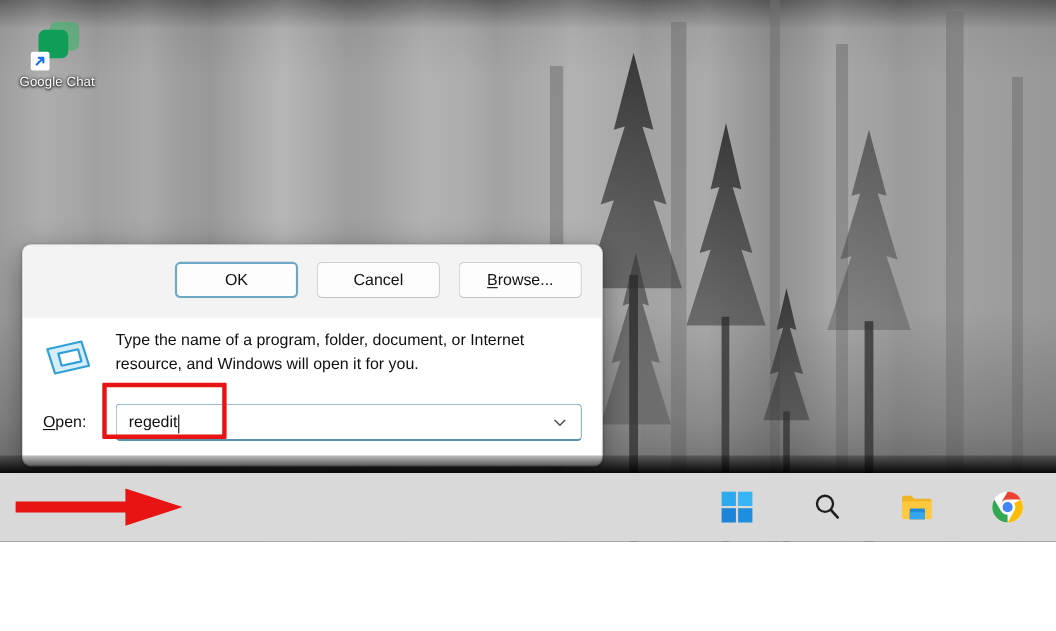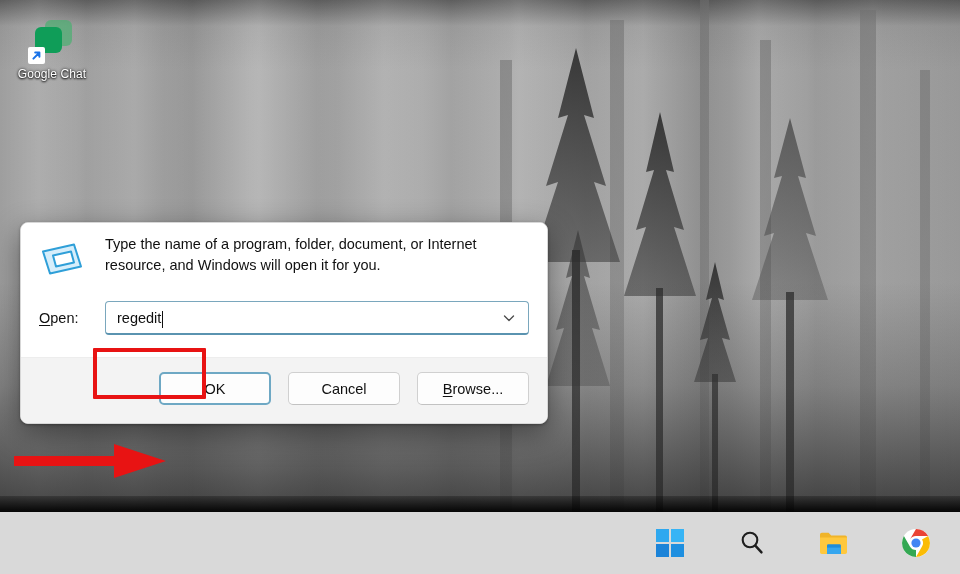--- a/index.html
+++ b/index.html
@@ -8,21 +8,21 @@
   html, body {
     width: 960px;
     height: 574px;
     overflow: hidden;
     font-family: "Liberation Sans", sans-serif;
   }
 
   #screen {
     position: relative;
     width: 960px;
-    height: 574px;
+    height: 492px;
     overflow: hidden;
     background: #0c4a6e;
   }
 
   
   #wallpaper {
     position: absolute;
     left: 0; top: 0;
     width: 960px;
     height: 512px;
@@ -360,20 +360,33 @@
           <path d="M3.4 9.6 L9 4 M5.2 3.6 L9.4 3.6 L9.4 7.8" stroke="#1a73e8" stroke-width="2" fill="none" stroke-linecap="round" stroke-linejoin="round"></path>
         </svg>
       </div>
     </div>
     <div class="label">Google Chat</div>
   </div>
 
   <div id="run-dialog">
 
 
+    <div id="dialog-footer">
+      <button class="dlg-btn default">
+          <span>OK</span>
+        </button>
+      <button class="dlg-btn">
+          <span>Cancel</span>
+        </button>
+      <button class="dlg-btn">
+          <u>B</u>
+          <span>rowse...</span>
+        </button>
+    </div>
+
     <div id="dialog-body">
 
       <div id="info-row">
         <span class="big-icon">
           <svg width="44" height="38" viewBox="0 0 44 38">
             <path d="M3 11.5 L34 4.5 L41 26.5 L10 33.5 Z" fill="#d6eefb" stroke="#2f9fd8" stroke-width="2" stroke-linejoin="round"></path>
             <path d="M13 15.5 L31 11.5 L34 22.5 L16 26.5 Z" fill="#ffffff" stroke="#2f9fd8" stroke-width="2" stroke-linejoin="round"></path>
           </svg>
         </span>
         <div class="desc">Type the name of a program, folder, document, or Internet resource, and Windows will open it for you.</div>
@@ -389,33 +402,20 @@
             <span id="combo-arrow">
               <svg width="14" height="14" viewBox="0 0 14 14">
                 <path d="M2.5 5 L7 9.5 L11.5 5" stroke="#4a4a4a" stroke-width="1.3" fill="none" stroke-linecap="round" stroke-linejoin="round"></path>
               </svg>
             </span>
           </div>
         </div>
       </div>
 
     </div>
-
-    <div id="dialog-footer">
-      <button class="dlg-btn default">
-          <span>OK</span>
-        </button>
-      <button class="dlg-btn">
-          <span>Cancel</span>
-        </button>
-      <button class="dlg-btn">
-          <u>B</u>
-          <span>rowse...</span>
-        </button>
-    </div>
   </div>
 
   <div id="annot-rect"></div>
 
   <svg id="annot-arrow" viewBox="0 0 155 40">
     <path d="M0 15 L100 15 L100 3 L152 20 L100 37 L100 25 L0 25 Z" fill="#e81313"></path>
   </svg>
 
   <div id="taskbar-shadow"></div>
   <div id="taskbar">

